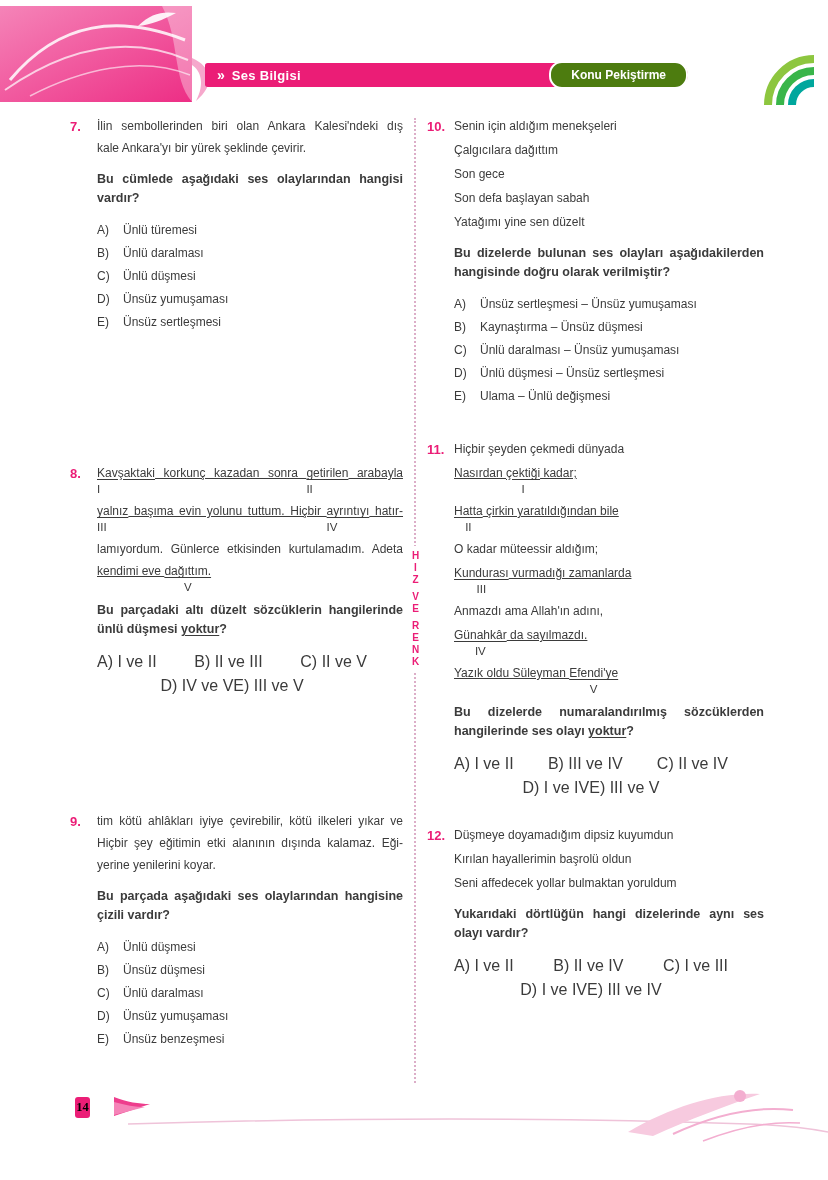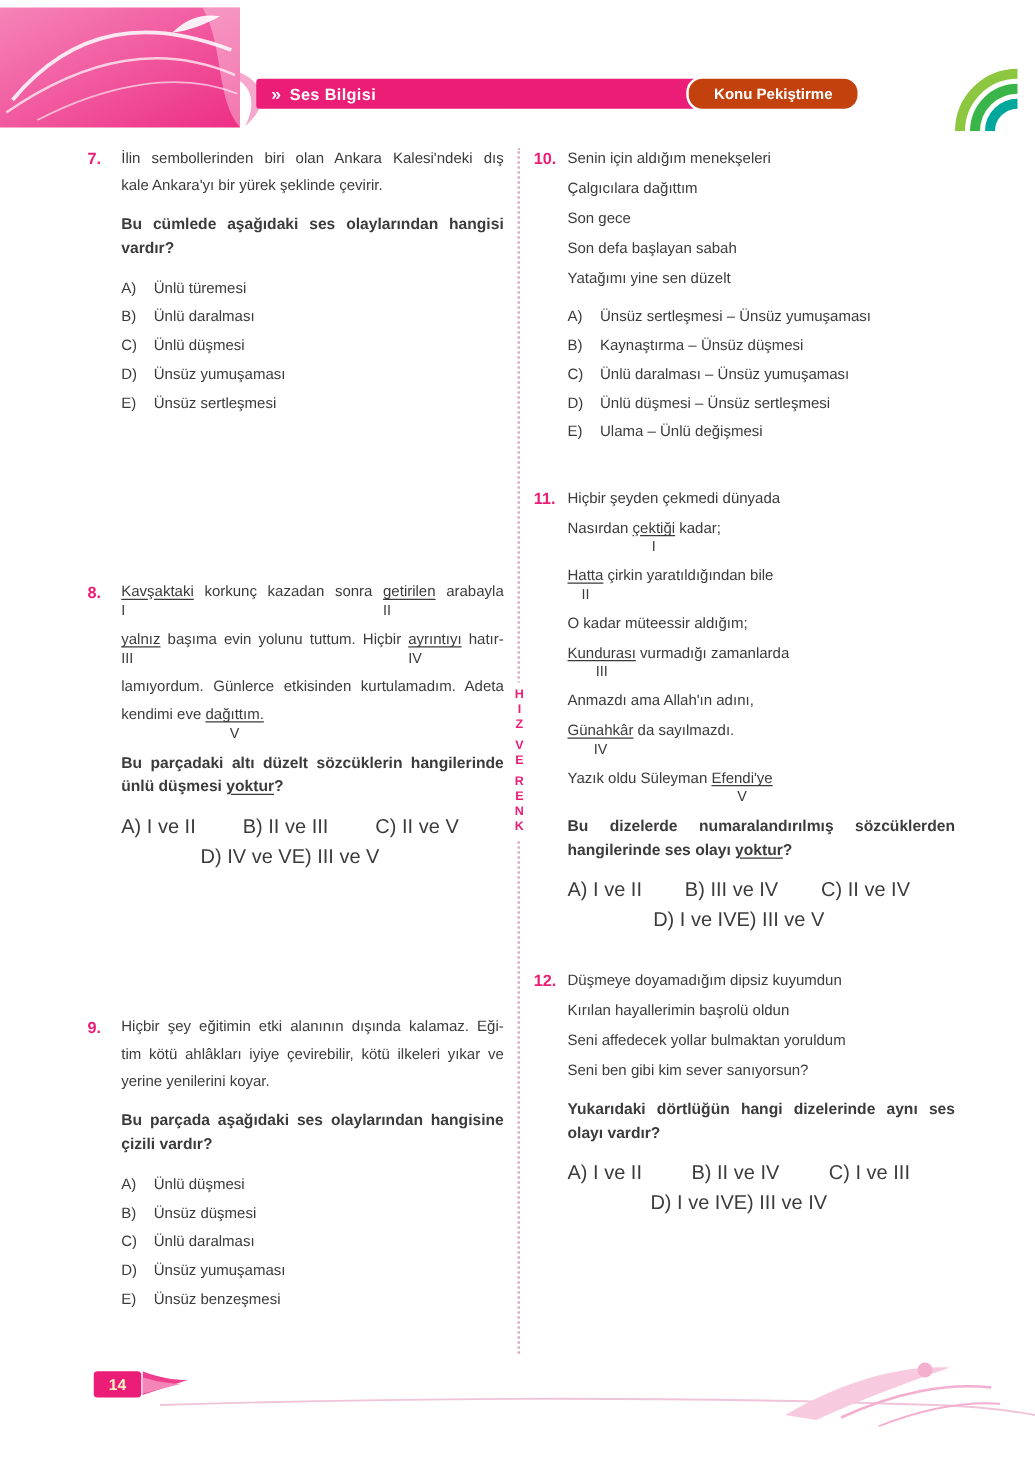--- a/index.html
+++ b/index.html
@@ -17,41 +17,41 @@
 
   
   .header-bar{
     position:absolute;top:63px;left:205px;width:483px;height:24px;
     background:#EB1D76;border-radius:3px 13px 13px 3px;
     display:flex;align-items:center;color:#fff;
   }
   .header-chev{font-weight:bold;font-size:14px;margin:0 7px 1px 12px;}
   .header-title{font-weight:bold;font-size:13px;letter-spacing:.3px;}
   .header-pill{
-    margin-left:auto;height:24px;background:#c2410c;border:2px solid #fff;
+    margin-left:auto;height:24px;background:#4d7c0f;border:2px solid #fff;
     border-radius:13px;display:flex;align-items:center;padding:0 20px;
     font-size:12px;font-weight:bold;white-space:nowrap;
   }
 
   
   .content{position:absolute;top:118px;left:0;width:828px;display:flex;align-items:flex-start;}
   .col{width:333px;margin-left:70px;}
   .col-right{width:337px;margin-left:11px;}
   .divider{width:0;border-left:2px dotted #dcaec8;height:965px;margin-left:11px;position:relative;}
   .brand{position:absolute;top:428px;left:-8px;width:15px;background:#fff;padding:4px 0;text-align:center;}
   .brand-letter{font-size:10px;font-weight:bold;color:#EB1D76;line-height:12px;}
   .brand-gap{height:5px;}
 
   
   .question{display:flex;}
   .q-num{flex:none;width:27px;font-weight:bold;font-size:13px;color:#EB1D76;line-height:17px;}
   .q-body{flex:1;min-width:0;}
   .stem-line{font-size:12px;line-height:17px;margin-bottom:5px;white-space:nowrap;position:relative;}
   .stem-line.j{text-align:justify;text-align-last:justify;}
-  .stem-line.gap{margin-bottom:21px;}
+  .stem-line.gap{margin-bottom:21px;text-decoration:underline;}
   .poetry .stem-line{margin-bottom:7px;}
   .poetry .stem-line.gap{margin-bottom:21px;}
   .uw{position:relative;display:inline-block;}
   .uw-text{text-decoration:underline;text-underline-offset:2px;}
   .uw-num{position:absolute;top:16px;left:0;right:0;text-align:center;font-size:11.5px;font-weight:normal;color:#3b3b3b;}
   .q-prompt{font-weight:bold;font-size:12.5px;line-height:19px;margin:13px 0 0;text-align:justify;white-space:normal;}
   .q-prompt .u{text-decoration:underline;text-underline-offset:2px;}
 
   .opts{margin-top:14px;}
   .opt-list .opt{display:flex;font-size:12px;line-height:17px;margin-bottom:6px;white-space:nowrap;}
@@ -61,23 +61,23 @@
   .opt-row.row-2{justify-content:center;padding-right:36px;}
 
   
   .q8{margin-top:128px;}
   .q9{margin-top:112px;}
   .q11{margin-top:30px;}
   .q12{margin-top:24px;}
 
   
   .page-badge{
-    position:absolute;left:75px;top:1097px;width:38px;height:21px;background:#EB1D76;
-    color:#fef9c3;font-weight:bold;font-size:12.5px;display:flex;align-items:center;
-    justify-content:center;border-radius:3px;
+    position:absolute;left:75px;top:1097px;width:15px;height:21px;background:#EB1D76;
+    color:#000000;font-weight:bold;font-size:12.5px;display:flex;align-items:center;
+    justify-content:center;border-radius:3px;font-family:Liberation Serif, serif;
   }
 </style>
 </head>
 <body>
 
 <div class="page">
 
   <svg class="deco-topleft" width="232" height="110" viewBox="0 0 232 110">
     <defs>
       <linearGradient id="pg" x1="0" y1="0" x2="1" y2="1">
@@ -160,22 +160,22 @@
                 <span class="opt">D) IV ve V</span>
                 <span class="opt">E) III ve V</span>
               </div>
             </div>
           </div>
         </div>
         <div class="question q9">
           <div class="q-num">9.</div>
           <div class="q-body">
             <div class="q-stem">
+              <div class="stem-line j"><span>tim kötü ahlâkları iyiye çevirebilir, kötü ilkeleri yıkar ve</span></div>
               <div class="stem-line j"><span>Hiçbir şey eğitimin etki alanının dışında kalamaz. Eği-</span></div>
-              <div class="stem-line j"><span>tim kötü ahlâkları iyiye çevirebilir, kötü ilkeleri yıkar ve</span></div>
               <div class="stem-line"><span>yerine yenilerini koyar.</span></div>
             </div>
             <div class="q-prompt"><span>Bu parçada aşağıdaki ses olaylarından hangisine çizili vardır?</span></div>
             <div class="opts opt-list">
               <div class="opt">
                 <span class="letter">A)</span>
                 <span>Ünlü düşmesi</span>
               </div>
               <div class="opt">
                 <span class="letter">B)</span>
@@ -216,20 +216,21 @@
         <div class="question q10 poetry">
           <div class="q-num">10.</div>
           <div class="q-body">
             <div class="q-stem">
               <div class="stem-line"><span>Senin için aldığım menekşeleri</span></div>
               <div class="stem-line"><span>Çalgıcılara dağıttım</span></div>
               <div class="stem-line"><span>Son gece</span></div>
               <div class="stem-line"><span>Son defa başlayan sabah</span></div>
               <div class="stem-line"><span>Yatağımı yine sen düzelt</span></div>
             </div>
+            <div class="q-prompt"><span>Bu dizelerde bulunan ses olayları aşağıdakilerden hangisinde doğru olarak verilmiştir?</span></div>
             <div class="opts opt-list">
               <div class="opt">
                 <span class="letter">A)</span>
                 <span>Ünsüz sertleşmesi – Ünsüz yumuşaması</span>
               </div>
               <div class="opt">
                 <span class="letter">B)</span>
                 <span>Kaynaştırma – Ünsüz düşmesi</span>
               </div>
               <div class="opt">
@@ -274,21 +275,20 @@
             </div>
           </div>
         </div>
         <div class="question q12 poetry">
           <div class="q-num">12.</div>
           <div class="q-body">
             <div class="q-stem">
               <div class="stem-line"><span>Düşmeye doyamadığım dipsiz kuyumdun</span></div>
               <div class="stem-line"><span>Kırılan hayallerimin başrolü oldun</span></div>
               <div class="stem-line"><span>Seni affedecek yollar bulmaktan yoruldum</span></div>
-              <div class="stem-line"><span>Seni ben gibi kim sever sanıyorsun?</span></div>
             </div>
             <div class="q-prompt"><span>Yukarıdaki dörtlüğün hangi dizelerinde aynı ses olayı vardır?</span></div>
             <div class="opts opt-grid">
               <div class="opt-row row-3">
                 <span class="opt">A) I ve II</span>
                 <span class="opt">B) II ve IV</span>
                 <span class="opt">C) I ve III</span>
               </div>
               <div class="opt-row row-2">
                 <span class="opt">D) I ve IV</span>

